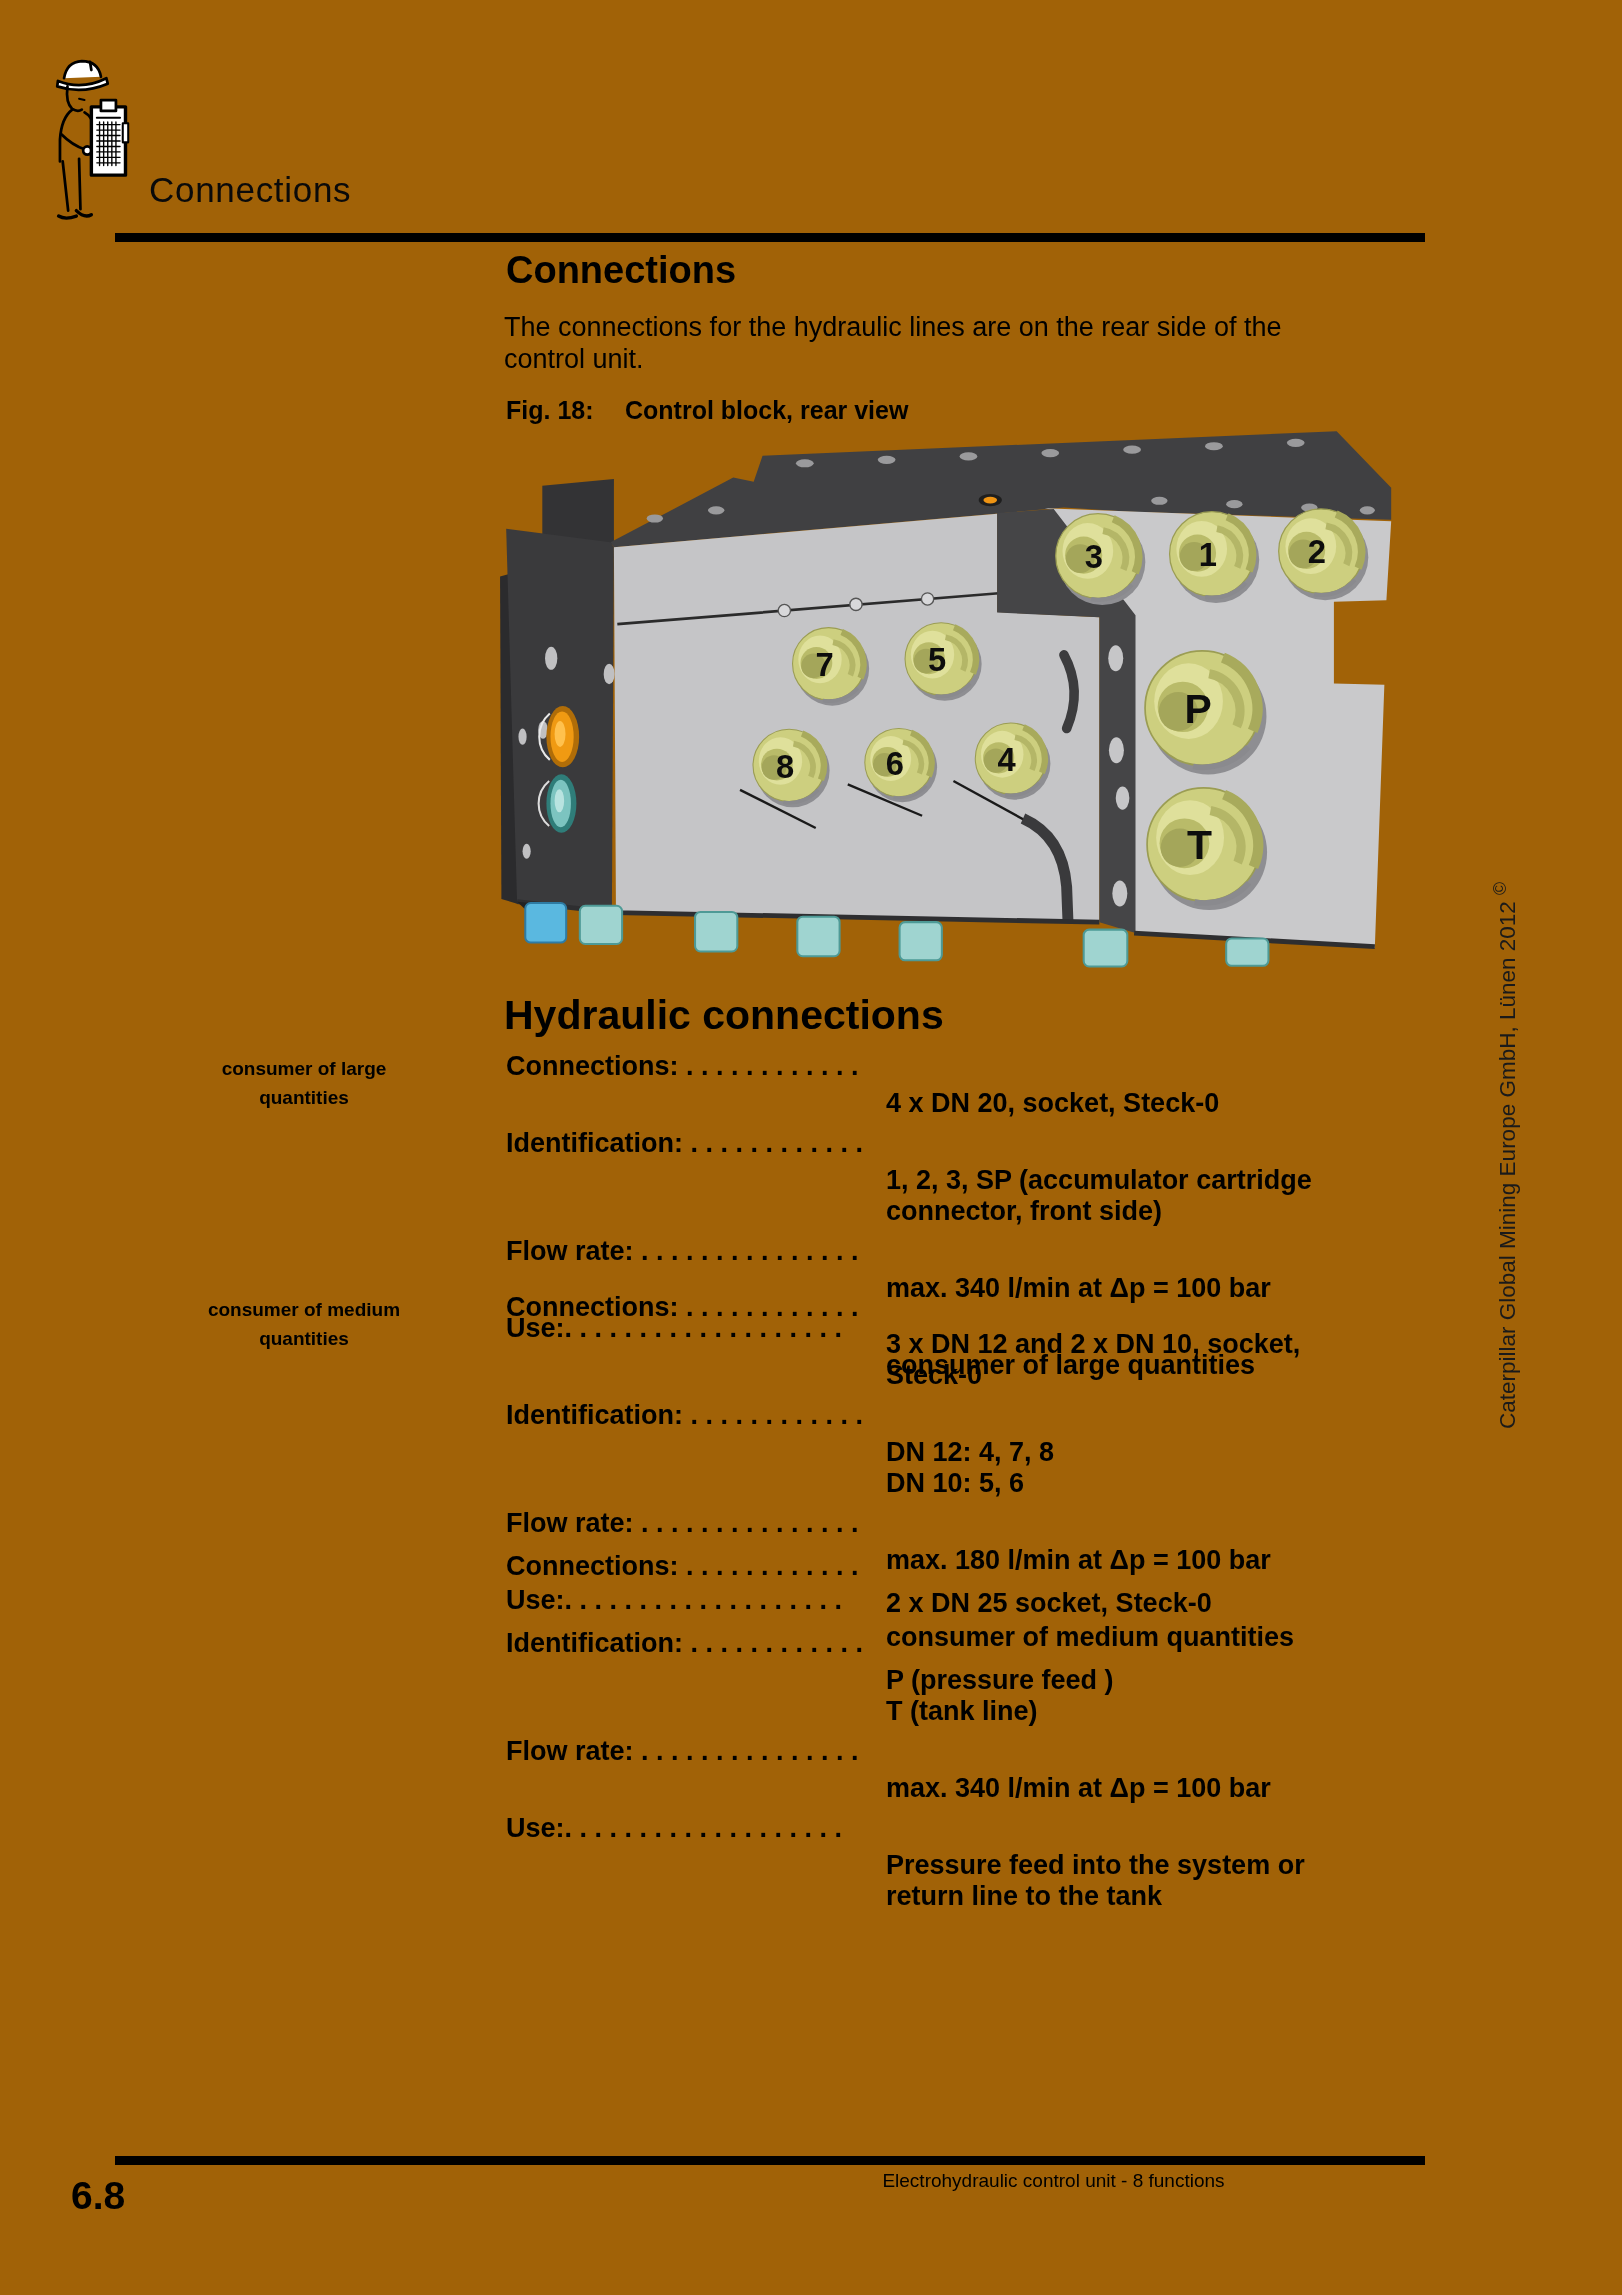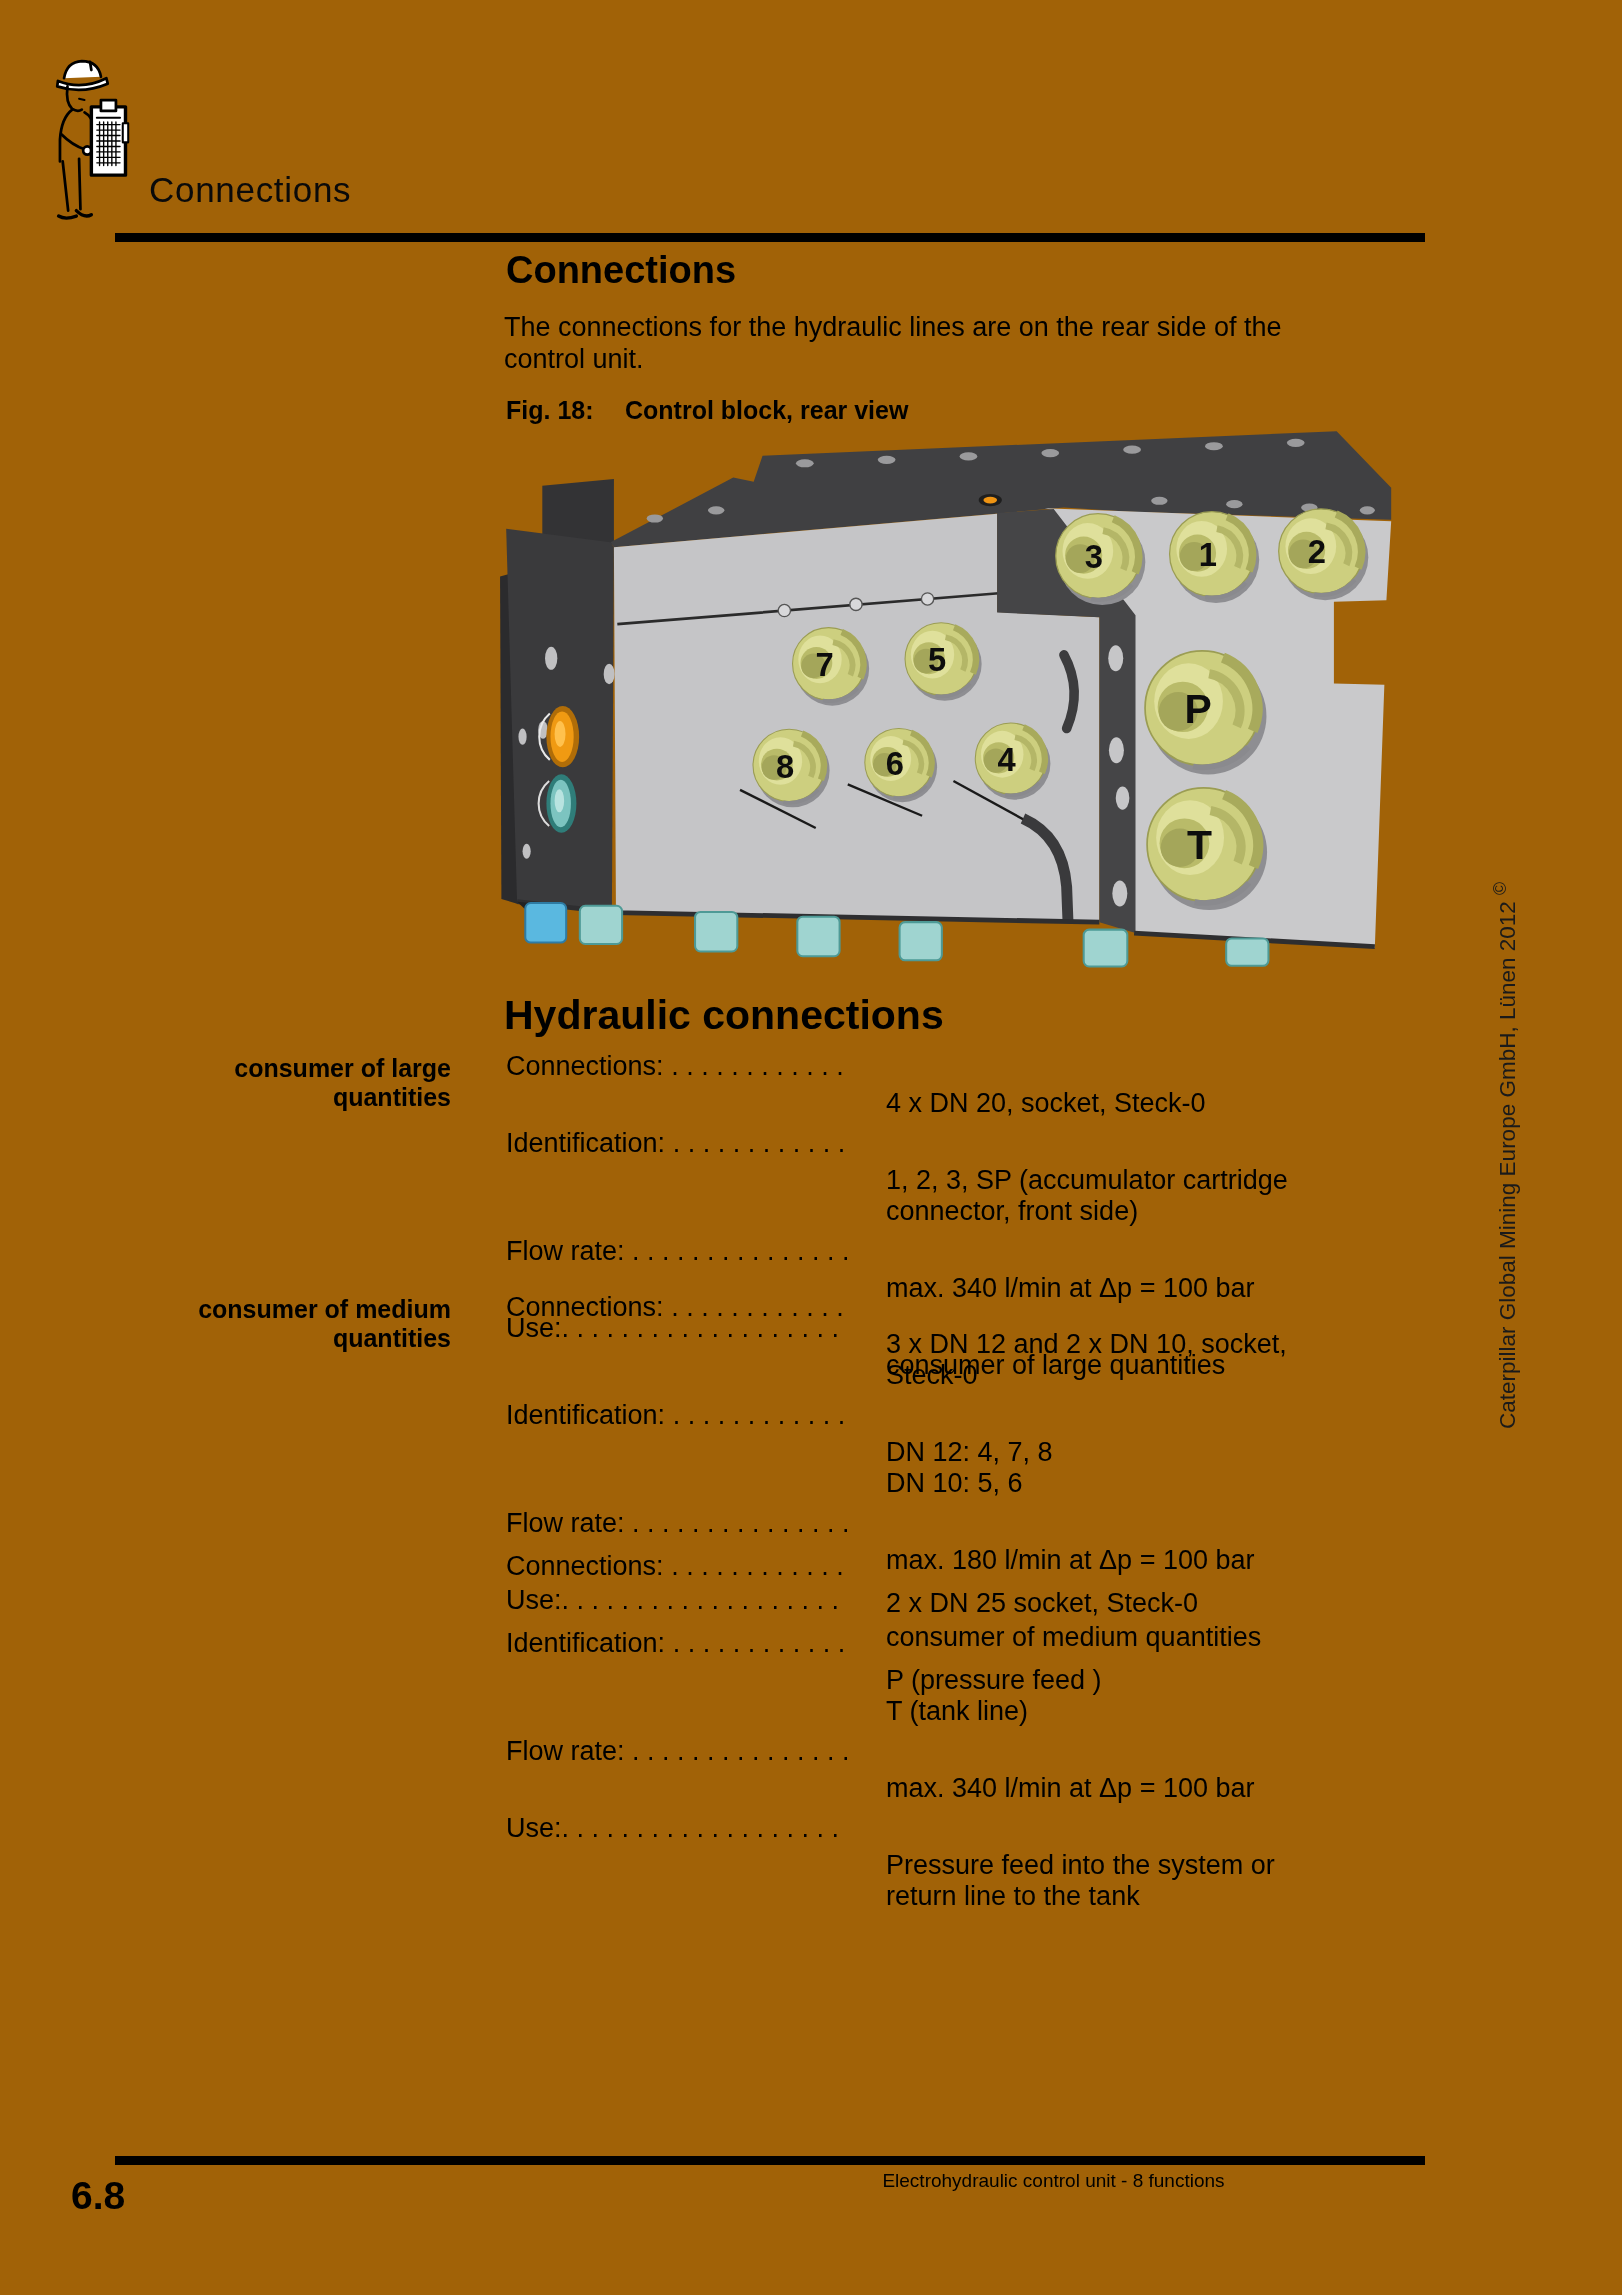--- a/index.html
+++ b/index.html
@@ -9,24 +9,24 @@
   
   #hdr-title{left:149px;top:170px;font-size:35px;letter-spacing:0.7px;color:#0a0a0a;}
   #hdr-rule{left:115px;top:233px;width:1310px;height:8.9px;background:#000;}
   
   #doc-title{left:506px;top:249px;font-size:38px;font-weight:bold;}
   #intro{left:504px;top:311px;font-size:27px;line-height:32px;}
   #figcap{left:506px;top:396px;font-size:25px;font-weight:bold;}
   #figcap .cap2{position:absolute;left:119px;top:0;white-space:nowrap;}
   
   #sec-head{left:504px;top:992px;font-size:41px;font-weight:bold;}
-  .side-label{position:absolute;left:157px;width:294px;text-align:right;
-              font-size:25px;font-weight:bold;line-height:29px;}
+  .side-label{position:absolute;left:157px;width:294px;text-align:center;
+              font-size:19px;font-weight:bold;line-height:29px;}
   .spec-group{position:absolute;left:506px;width:927px;}
-  .spec-row{display:grid;grid-template-columns:380px 1fr;margin-bottom:8.9px;}
+  .spec-row{display:grid;grid-template-columns:380px 1fr;margin-bottom:8.9px;font-weight:bold;}
   .spec-l{overflow:hidden;white-space:nowrap;font-size:27px;line-height:31px;}
   .spec-value{font-size:27px;line-height:31px;margin-top:37px;}
   .spec-value div{white-space:nowrap;}
   
   #sidebar-copy{left:1490px;top:1429px;width:538px;font-size:22.5px;color:#1a1a1a;
                 transform:rotate(-90deg);transform-origin:0 0;white-space:nowrap;}
   #sidebar-copy sup{font-size:17.7px;}
   
   #ftr-rule{left:115px;top:2156px;width:1310px;height:8.9px;background:#000;}
   #ftr-text{left:682px;top:2170px;width:743px;text-align:center;font-size:19px;}

